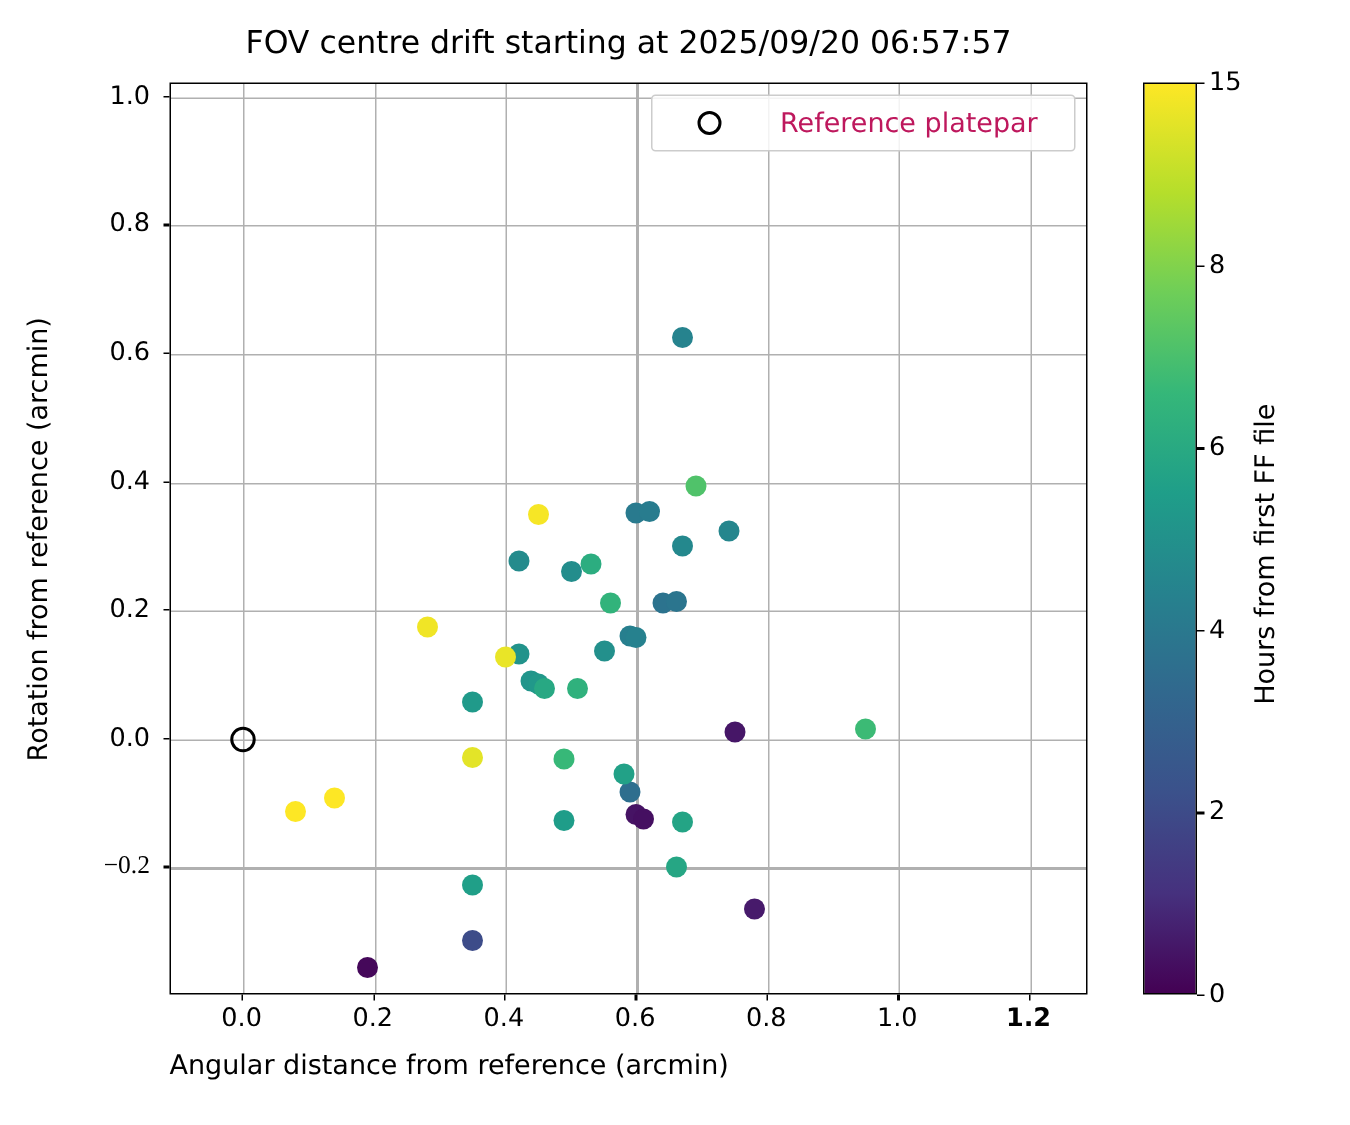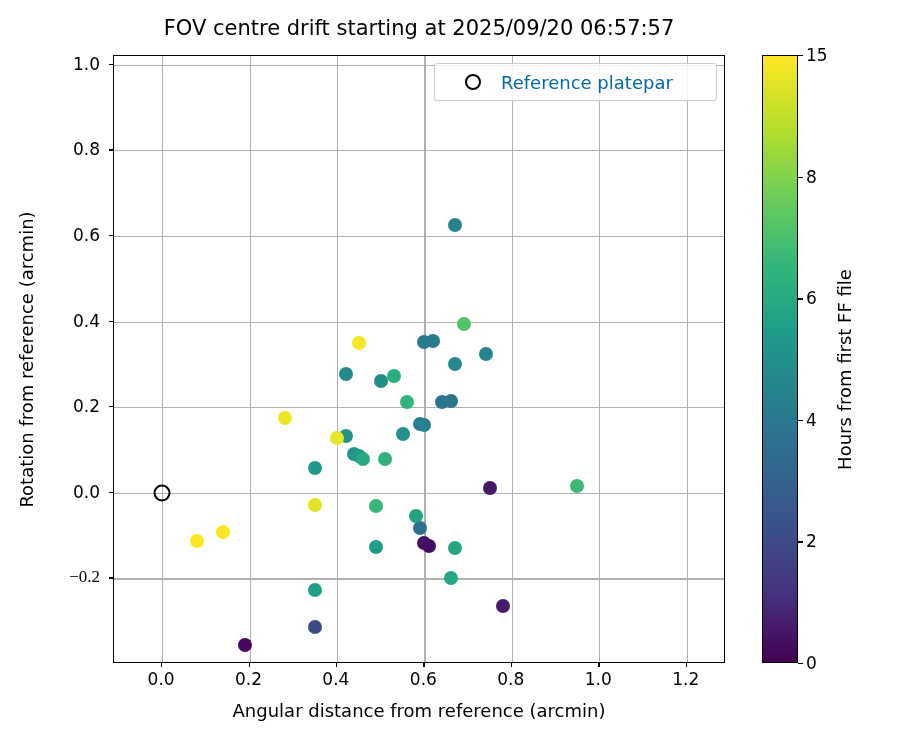--- a/index.html
+++ b/index.html
@@ -31,21 +31,21 @@
   
   .tick-x{position:absolute;width:1.4px;height:4px;background:#000;top:663px;}
   .tick-y{position:absolute;height:1.4px;width:4px;background:#000;left:109px;}
   .tlab-x{position:absolute;top:669px;font-size:17px;color:#000;
           transform:translateX(-50%);white-space:nowrap;}
   .tlab-y{position:absolute;left:0;width:100px;text-align:right;
           font-size:17px;color:#000;transform:translateY(-50%);white-space:nowrap;}
 
   
   #xlabel{
-    position:absolute;left:113px;top:700px;width:612px;text-align:center;
+    position:absolute;left:113px;top:700px;width:612px;text-align:left;
     font-size:18px;color:#000;white-space:nowrap;
   }
   #ylabel{
     position:absolute;left:-284px;top:349px;width:620px;text-align:center;
     font-size:18px;color:#000;white-space:nowrap;
     transform:rotate(-90deg);transform-origin:center center;
   }
 
   
   .pt{
@@ -61,21 +61,21 @@
   
   #legend{
     position:absolute;left:434px;top:63px;width:283px;height:38px;
     background:rgba(255,255,255,.85);border:1px solid #cccccc;border-radius:3px;
     display:flex;align-items:center;box-sizing:border-box;
   }
   #legend-marker{
     width:16px;height:16px;border-radius:50%;border:2px solid #000;
     background:transparent;box-sizing:border-box;margin-left:30px;
   }
-  #legend-label{font-size:18px;color:#0369a1;margin-left:20px;white-space:nowrap;}
+  #legend-label{font-size:18px;color:#be185d;margin-left:39px;white-space:nowrap;}
 
   
   #cbar{
     position:absolute;left:762px;top:55px;width:36px;height:608px;
     border:1px solid #000;box-sizing:border-box;
     background:linear-gradient(to top,
       #440154 0%, #46317e 11%, #3b518b 22%, #31688e 33%,
       #26828e 44%, #1f9e89 55%, #35b779 66%, #6ece58 77%,
       #b5de2b 88%, #fde725 100%);
   }
@@ -165,21 +165,21 @@
       <div class="tlab-x" style="left: 248.5px;">0.2</div>
       <div class="tick-x" style="left: 335.9px;"></div>
       <div class="tlab-x" style="left: 335.9px;">0.4</div>
       <div class="tick-x" style="left: 423.4px;"></div>
       <div class="tlab-x" style="left: 423.4px;">0.6</div>
       <div class="tick-x" style="left: 510.8px;"></div>
       <div class="tlab-x" style="left: 510.8px;">0.8</div>
       <div class="tick-x" style="left: 598.2px;"></div>
       <div class="tlab-x" style="left: 598.2px;">1.0</div>
       <div class="tick-x" style="left: 685.7px;"></div>
-      <div class="tlab-x" style="left: 685.7px;">1.2</div>
+      <div class="tlab-x" style="left: 685.7px; font-weight: bold;">1.2</div>
     </div>
   <div id="yticks">
       <div class="tick-y" style="top: 63.6px;"></div>
       <div class="tlab-y" style="top: 63.6px;">1.0</div>
       <div class="tick-y" style="top: 149.2px;"></div>
       <div class="tlab-y" style="top: 149.2px;">0.8</div>
       <div class="tick-y" style="top: 234.8px;"></div>
       <div class="tlab-y" style="top: 234.8px;">0.6</div>
       <div class="tick-y" style="top: 320.5px;"></div>
       <div class="tlab-y" style="top: 320.5px;">0.4</div>

